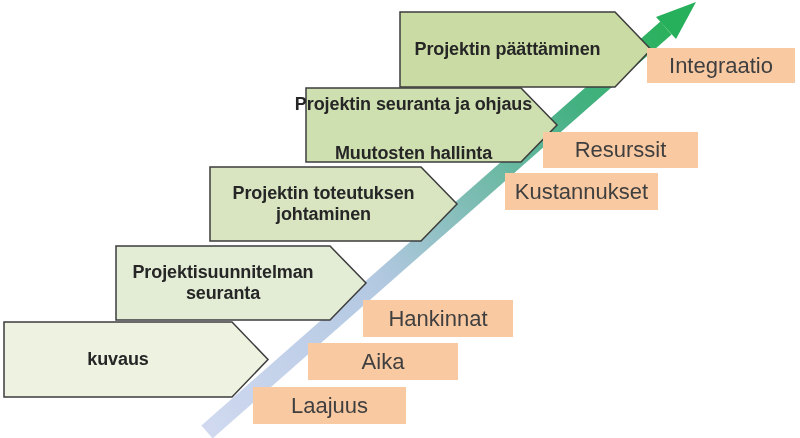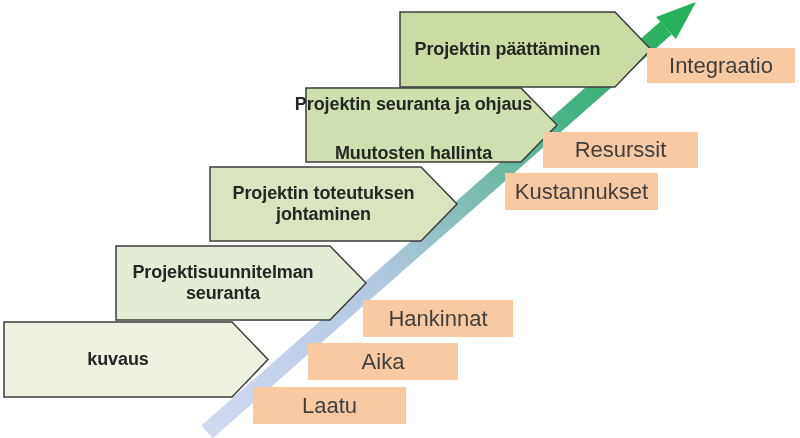--- a/index.html
+++ b/index.html
@@ -100,21 +100,21 @@
     <span>Projektin seuranta ja ohjaus</span>
     <span>Muutosten hallinta</span>
   </div>
 
   <div class="stage-label" style="left:400px; top:12px; width:215px; height:75px;">
     <span>Projektin päättäminen</span>
     <span></span>
   </div>
 
   <div class="area-box" style="left:253px; top:387px; width:153px; height:37px;">
-    <span>Laatu</span>
+    <span>Laajuus</span>
   </div>
 
   <div class="area-box" style="left:308px; top:343px; width:150px; height:37px;">
     <span>Aika</span>
   </div>
 
   <div class="area-box" style="left:363px; top:300px; width:150px; height:37px;">
     <span>Hankinnat</span>
   </div>
 

